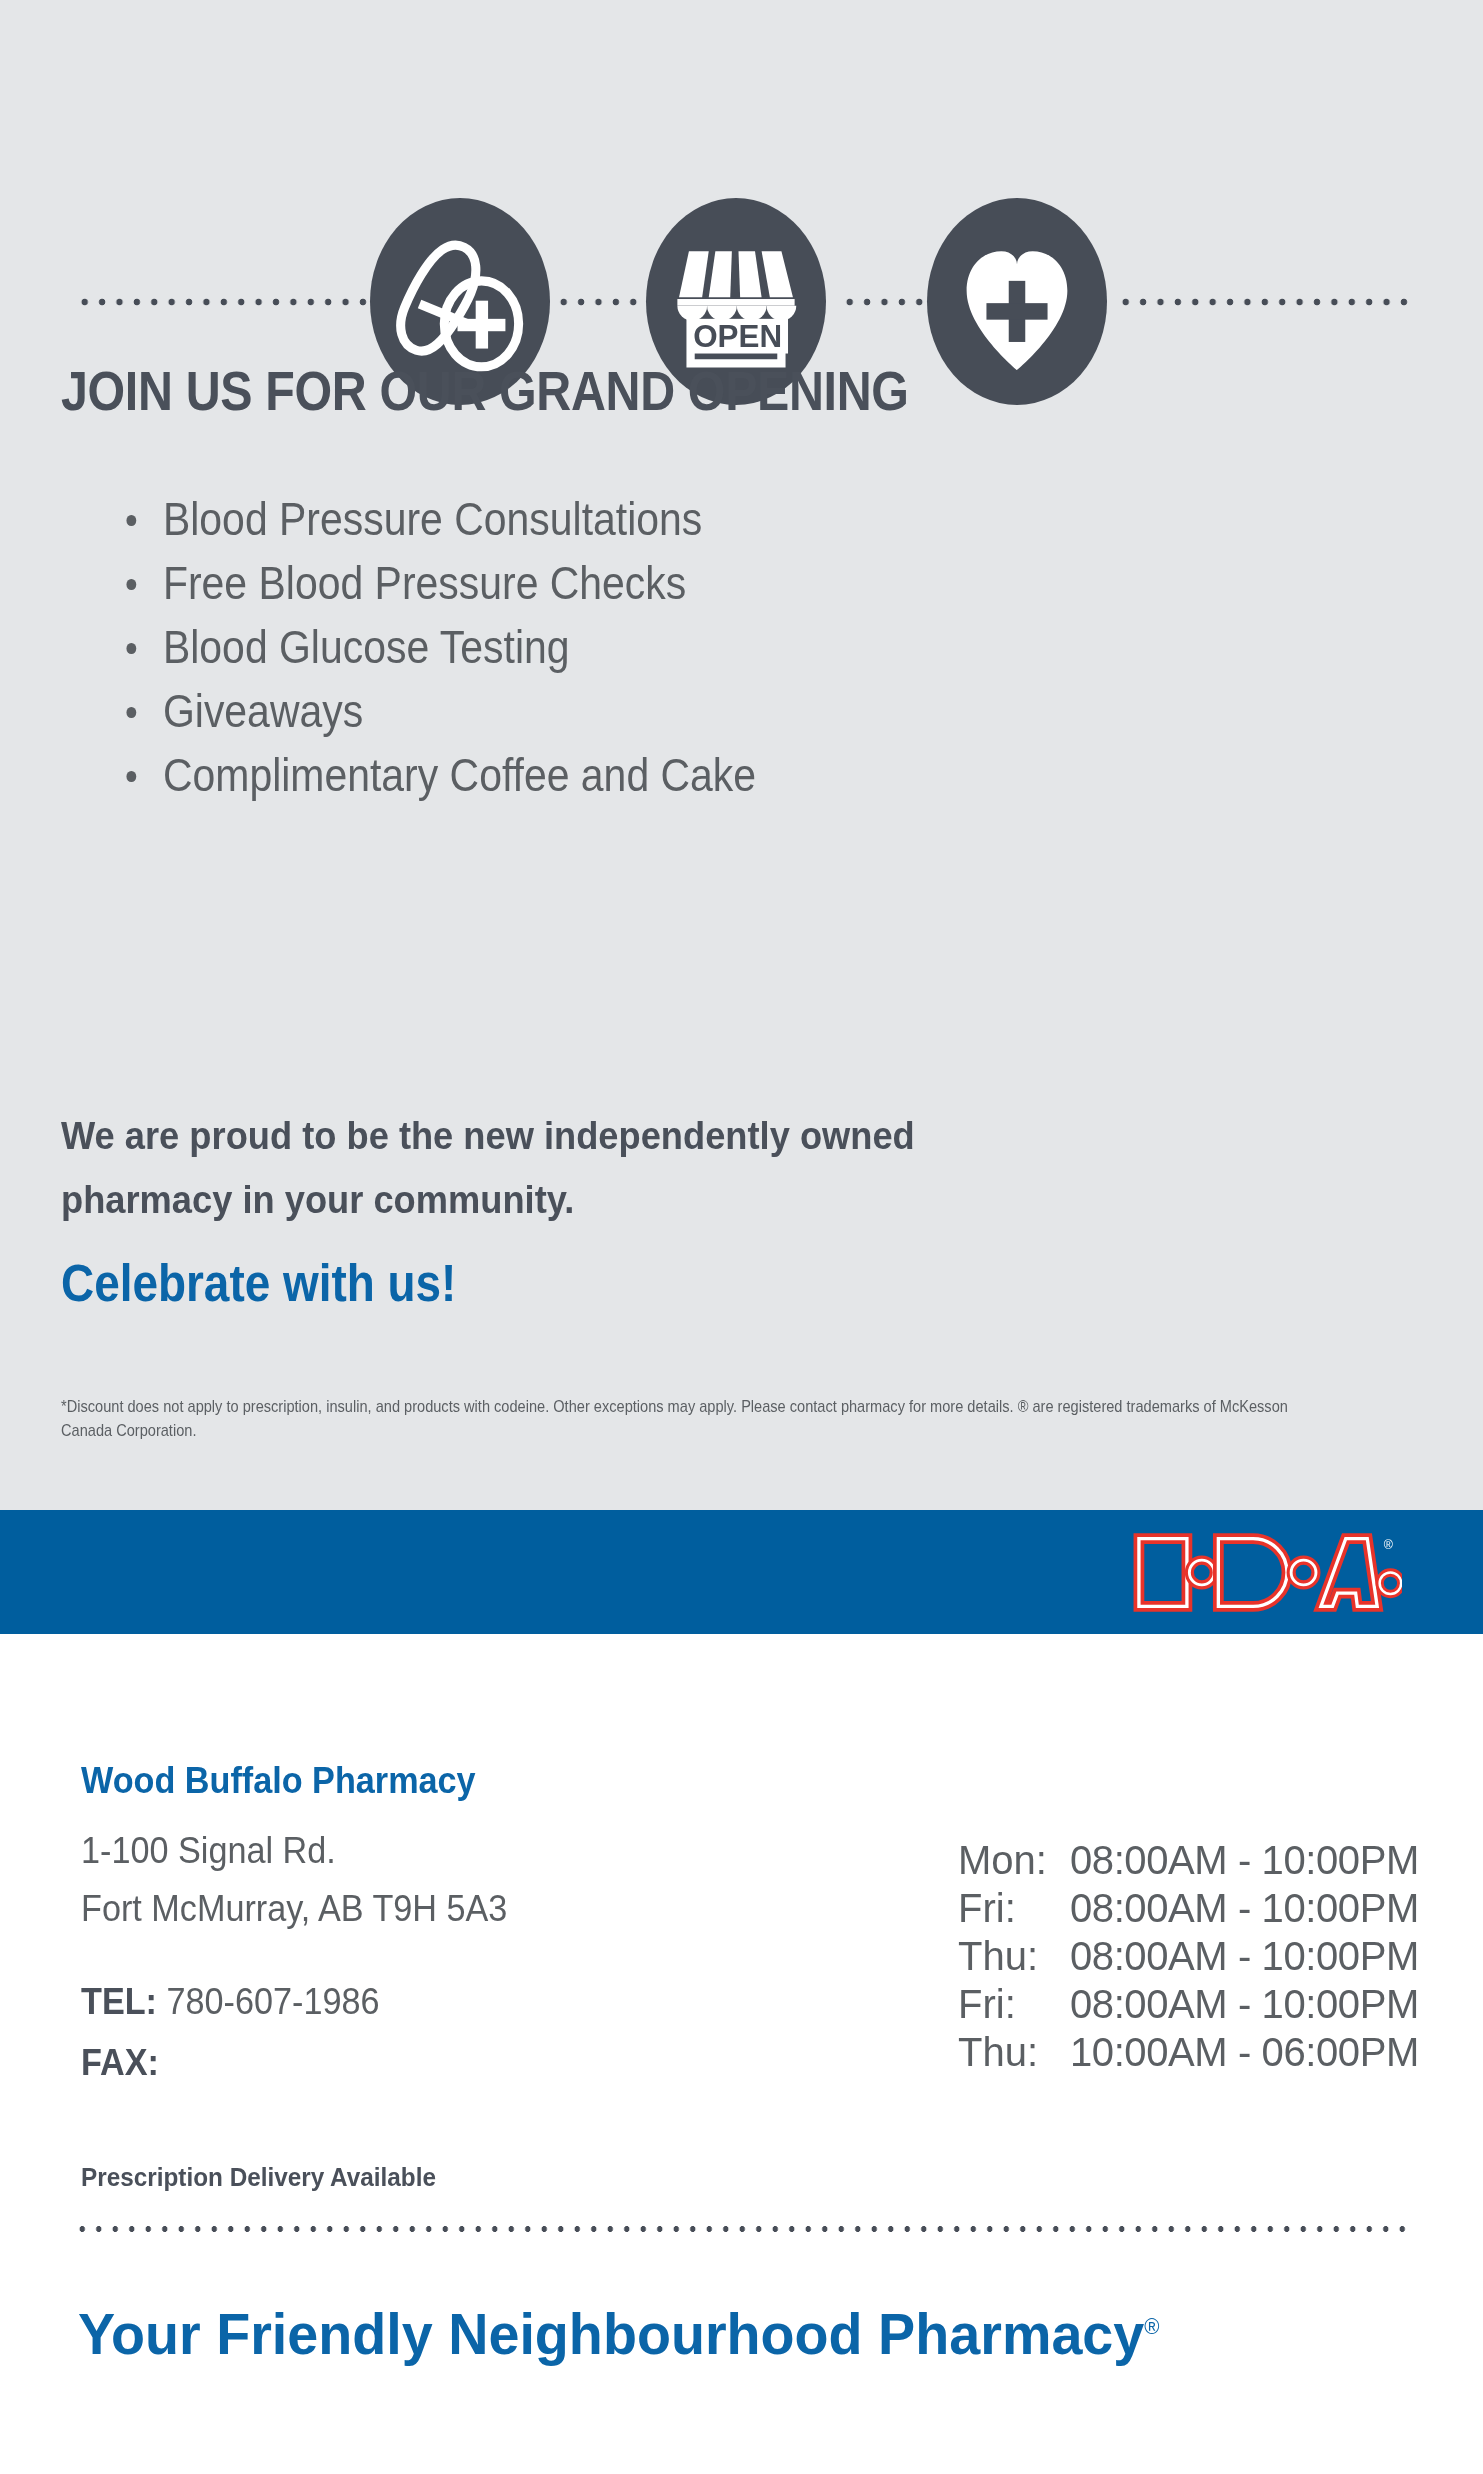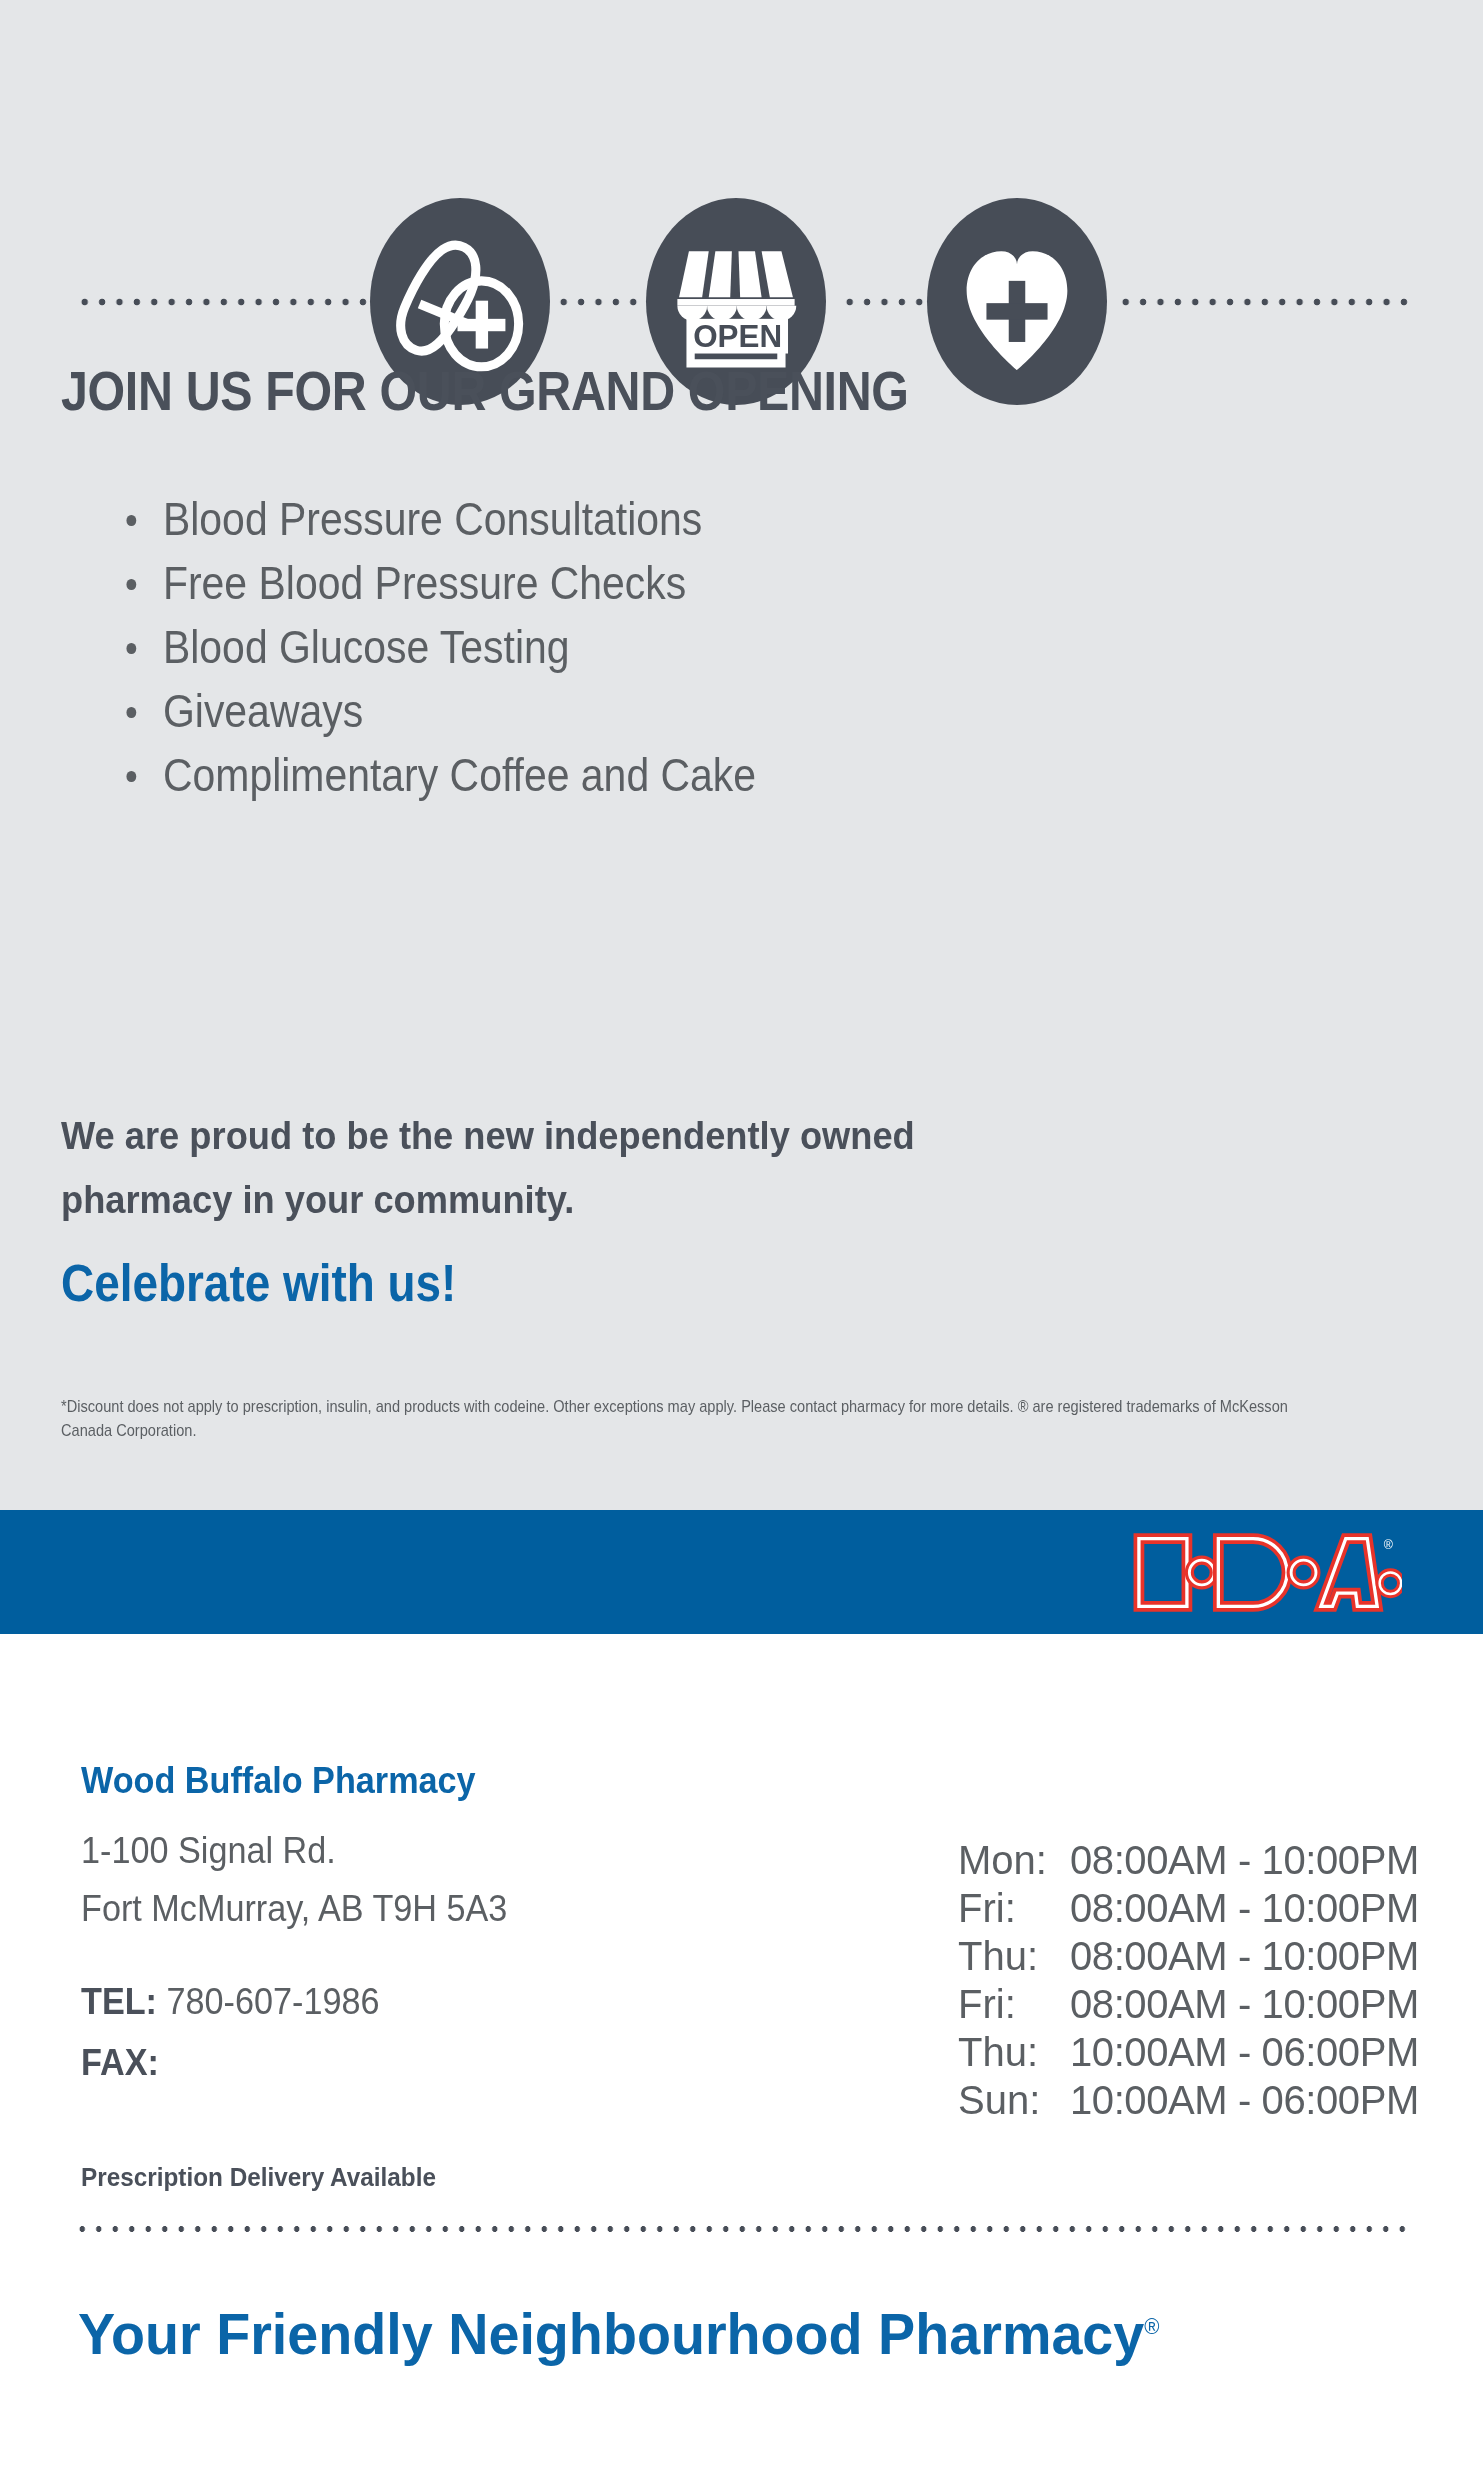--- a/index.html
+++ b/index.html
@@ -408,24 +408,20 @@
         <td class="rng">08:00AM - 10:00PM</td>
       </tr>
       <tr>
         <td class="day">Fri:</td>
         <td class="rng">08:00AM - 10:00PM</td>
       </tr>
       <tr>
         <td class="day">Thu:</td>
         <td class="rng">10:00AM - 06:00PM</td>
       </tr>
-      <tr>
-        <td class="day">Sun:</td>
-        <td class="rng">10:00AM - 06:00PM</td>
-      </tr>
     </tbody>
   </table>
 
   <div class="bottom-dots"></div>
 
   <div class="tagline"><span>Your Friendly Neighbourhood Pharmacy</span><sup>®</sup></div>
 
 </div>
 
 

